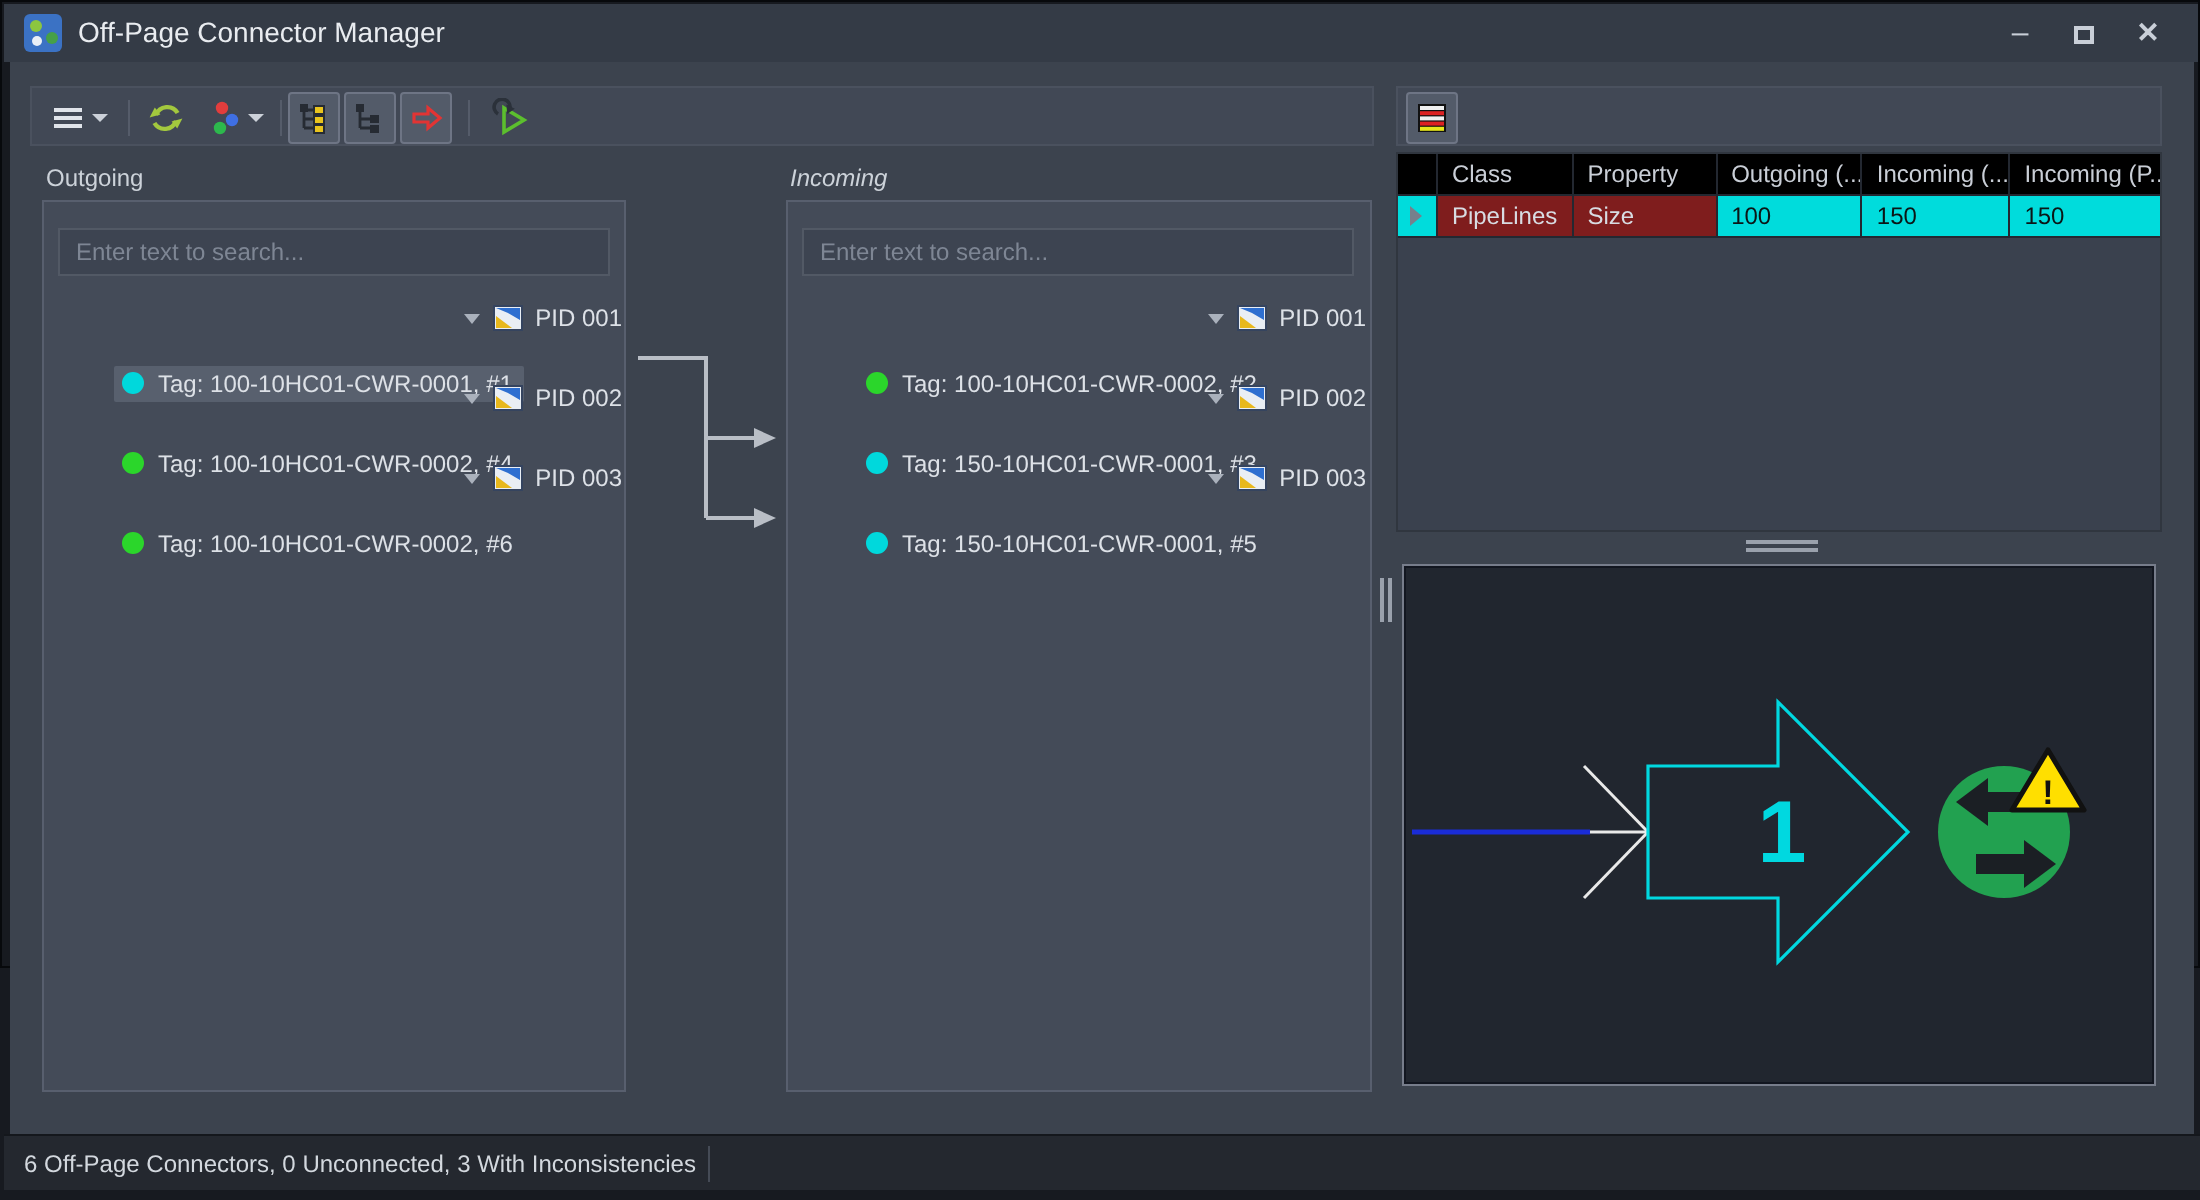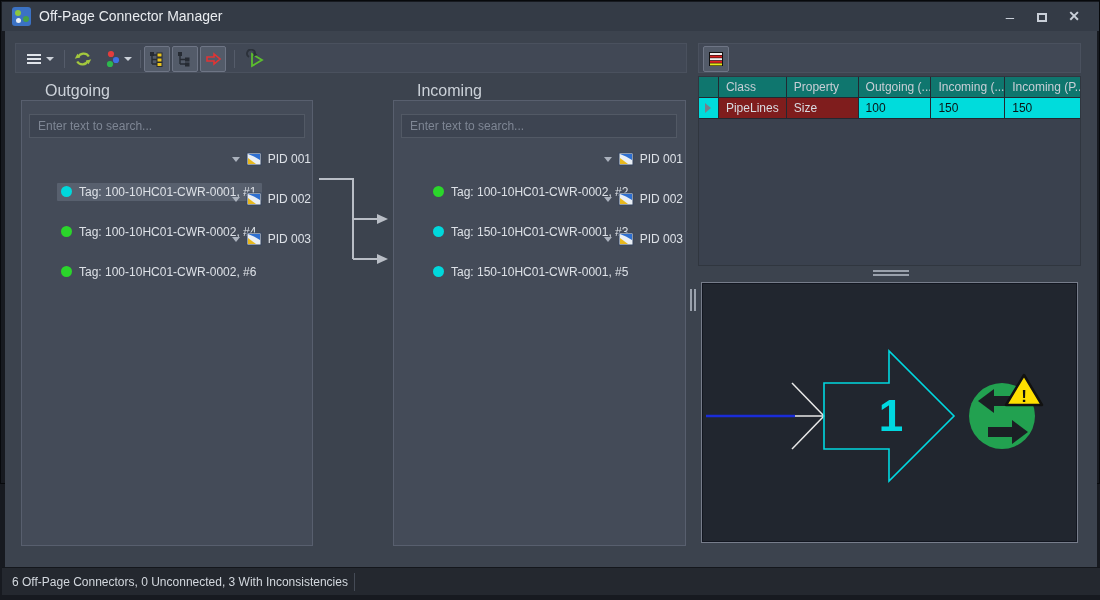--- a/index.html
+++ b/index.html
@@ -29,21 +29,21 @@
   .tb { position:absolute; height:30px; background:#414855; border:1px solid #4a515e; }
   .tb.left  { left:14px;  top:42px; width:672px; }
   .tb.right { left:697px; top:42px; width:383px; }
   .tbtn { position:absolute; top:2px; height:26px; display:flex; align-items:center; justify-content:center; }
   .tbtn.pressed { background:#535b69; border:1px solid #6e7585; border-radius:2px; }
   .tsep { position:absolute; top:6px; width:1px; height:18px; background:#555c6a; }
   .caret-down { width:0; height:0; border-left:4px solid transparent; border-right:4px solid transparent;
                 border-top:4px solid #ccd1d9; margin-left:4px; }
 
   
-  .plabel { position:absolute; color:#ccd2d9; font-size:16px;margin-left:22px; }
+  .plabel { position:absolute; color:#ccd2d9; font-size:12px; }
 
   
   .panel { position:absolute; top:99px; height:446px; background:#444b58; border:1px solid #585f6e; }
   .panel.out { left:20px;  width:292px; }
   .panel.inc { left:392px; width:293px; }
   .searchbox { position:absolute; height:24px; background:#3d4451; border:1px solid #525965;
                color:#dfe3e8; font-size:12px; padding:0 8px; outline:none; width:276px; }
   .searchbox::placeholder { color:#7e8694; }
 
   .tree { position:absolute; width:290px; }
@@ -66,21 +66,21 @@
   .vsplit { position:absolute; left:689px; top:288px; width:6px; height:22px; }
   .vsplit i { position:absolute; top:0; width:2px; height:22px; background:#9aa1ac; }
   .vsplit i:nth-child(1){ left:0; } .vsplit i:nth-child(2){ left:4px; }
   .hsplit { position:absolute; left:872px; top:269px; width:36px; height:6px; }
   .hsplit i { position:absolute; left:0; width:36px; height:2px; background:#9aa1ac; }
   .hsplit i:nth-child(1){ top:0; } .hsplit i:nth-child(2){ top:4px; }
 
   
   .tablepanel { position:absolute; left:697px; top:75px; width:383px; height:190px; background:#3a414e; border:1px solid #30363f; }
   .thead, .trow-data { display:flex; height:21px; }
-  .th { background:#0f766e; color:#c9ced6; font-size:12px; line-height:20px; padding-left:7px;
+  .th { background:#000000; color:#c9ced6; font-size:12px; line-height:20px; padding-left:7px;
         border-right:1px solid #232831; border-bottom:1px solid #232831; overflow:hidden; white-space:nowrap; }
   .td { font-size:12px; line-height:20px; padding-left:7px; border-right:1px solid #232831;
         border-bottom:1px solid #232831; color:#d8dce2; background:#7f1d1d; overflow:hidden; white-space:nowrap; }
   .w-sel{ width:20px; padding:0; } .w-c1{ width:68px; } .w-c2{ width:72px; }
   .w-c3{ width:73px; } .w-c4{ width:74px; } .w-c5{ width:75px; border-right:none; }
   .td.sel { background:#00dcdc; display:flex; align-items:center; justify-content:center; }
   .td.hl  { background:#00dcdc; color:#0b1516; }
   .rowarrow { width:0; height:0; border-top:5px solid transparent; border-bottom:5px solid transparent;
               border-left:6px solid #76808c; }
 
@@ -243,21 +243,21 @@
   </div>
 
   <svg class="linksvg" width="80" height="130" viewBox="0 0 80 130">
     <path d="M6 28 H40 V108" fill="none" stroke="#b9bec6" stroke-width="2"></path>
     <path d="M40 68 H64" fill="none" stroke="#b9bec6" stroke-width="2"></path>
     <path d="M40 108 H64" fill="none" stroke="#b9bec6" stroke-width="2"></path>
     <polygon points="64,63 75,68 64,73" fill="#b9bec6"></polygon>
     <polygon points="64,103 75,108 64,113" fill="#b9bec6"></polygon>
   </svg>
 
-  <div class="plabel" style="left:394px; top:81px;">Incoming</div>
+  <div class="plabel" style="left:394px; top:81px;font-style:italic;">Incoming</div>
   <div class="panel inc"></div>
   <input class="searchbox" style="left: 400px; top: 113px;" placeholder="Enter text to search...">
   <div class="tree" style="left:392px; top:148px;">
     <div class="trow group">
       <span class="tcaret"></span>
       <span class="pid-ico">
           <svg width="16" height="14" viewBox="0 0 16 14">
             <rect x="1" y="1" width="14" height="12" fill="#e9eef4" stroke="#35445f"></rect>
             <polygon points="2,2 14,2 14,8 8,4.5" fill="#2e6fd0"></polygon>
             <polygon points="2,12 2,6 10,12" fill="#e8b81c"></polygon>

